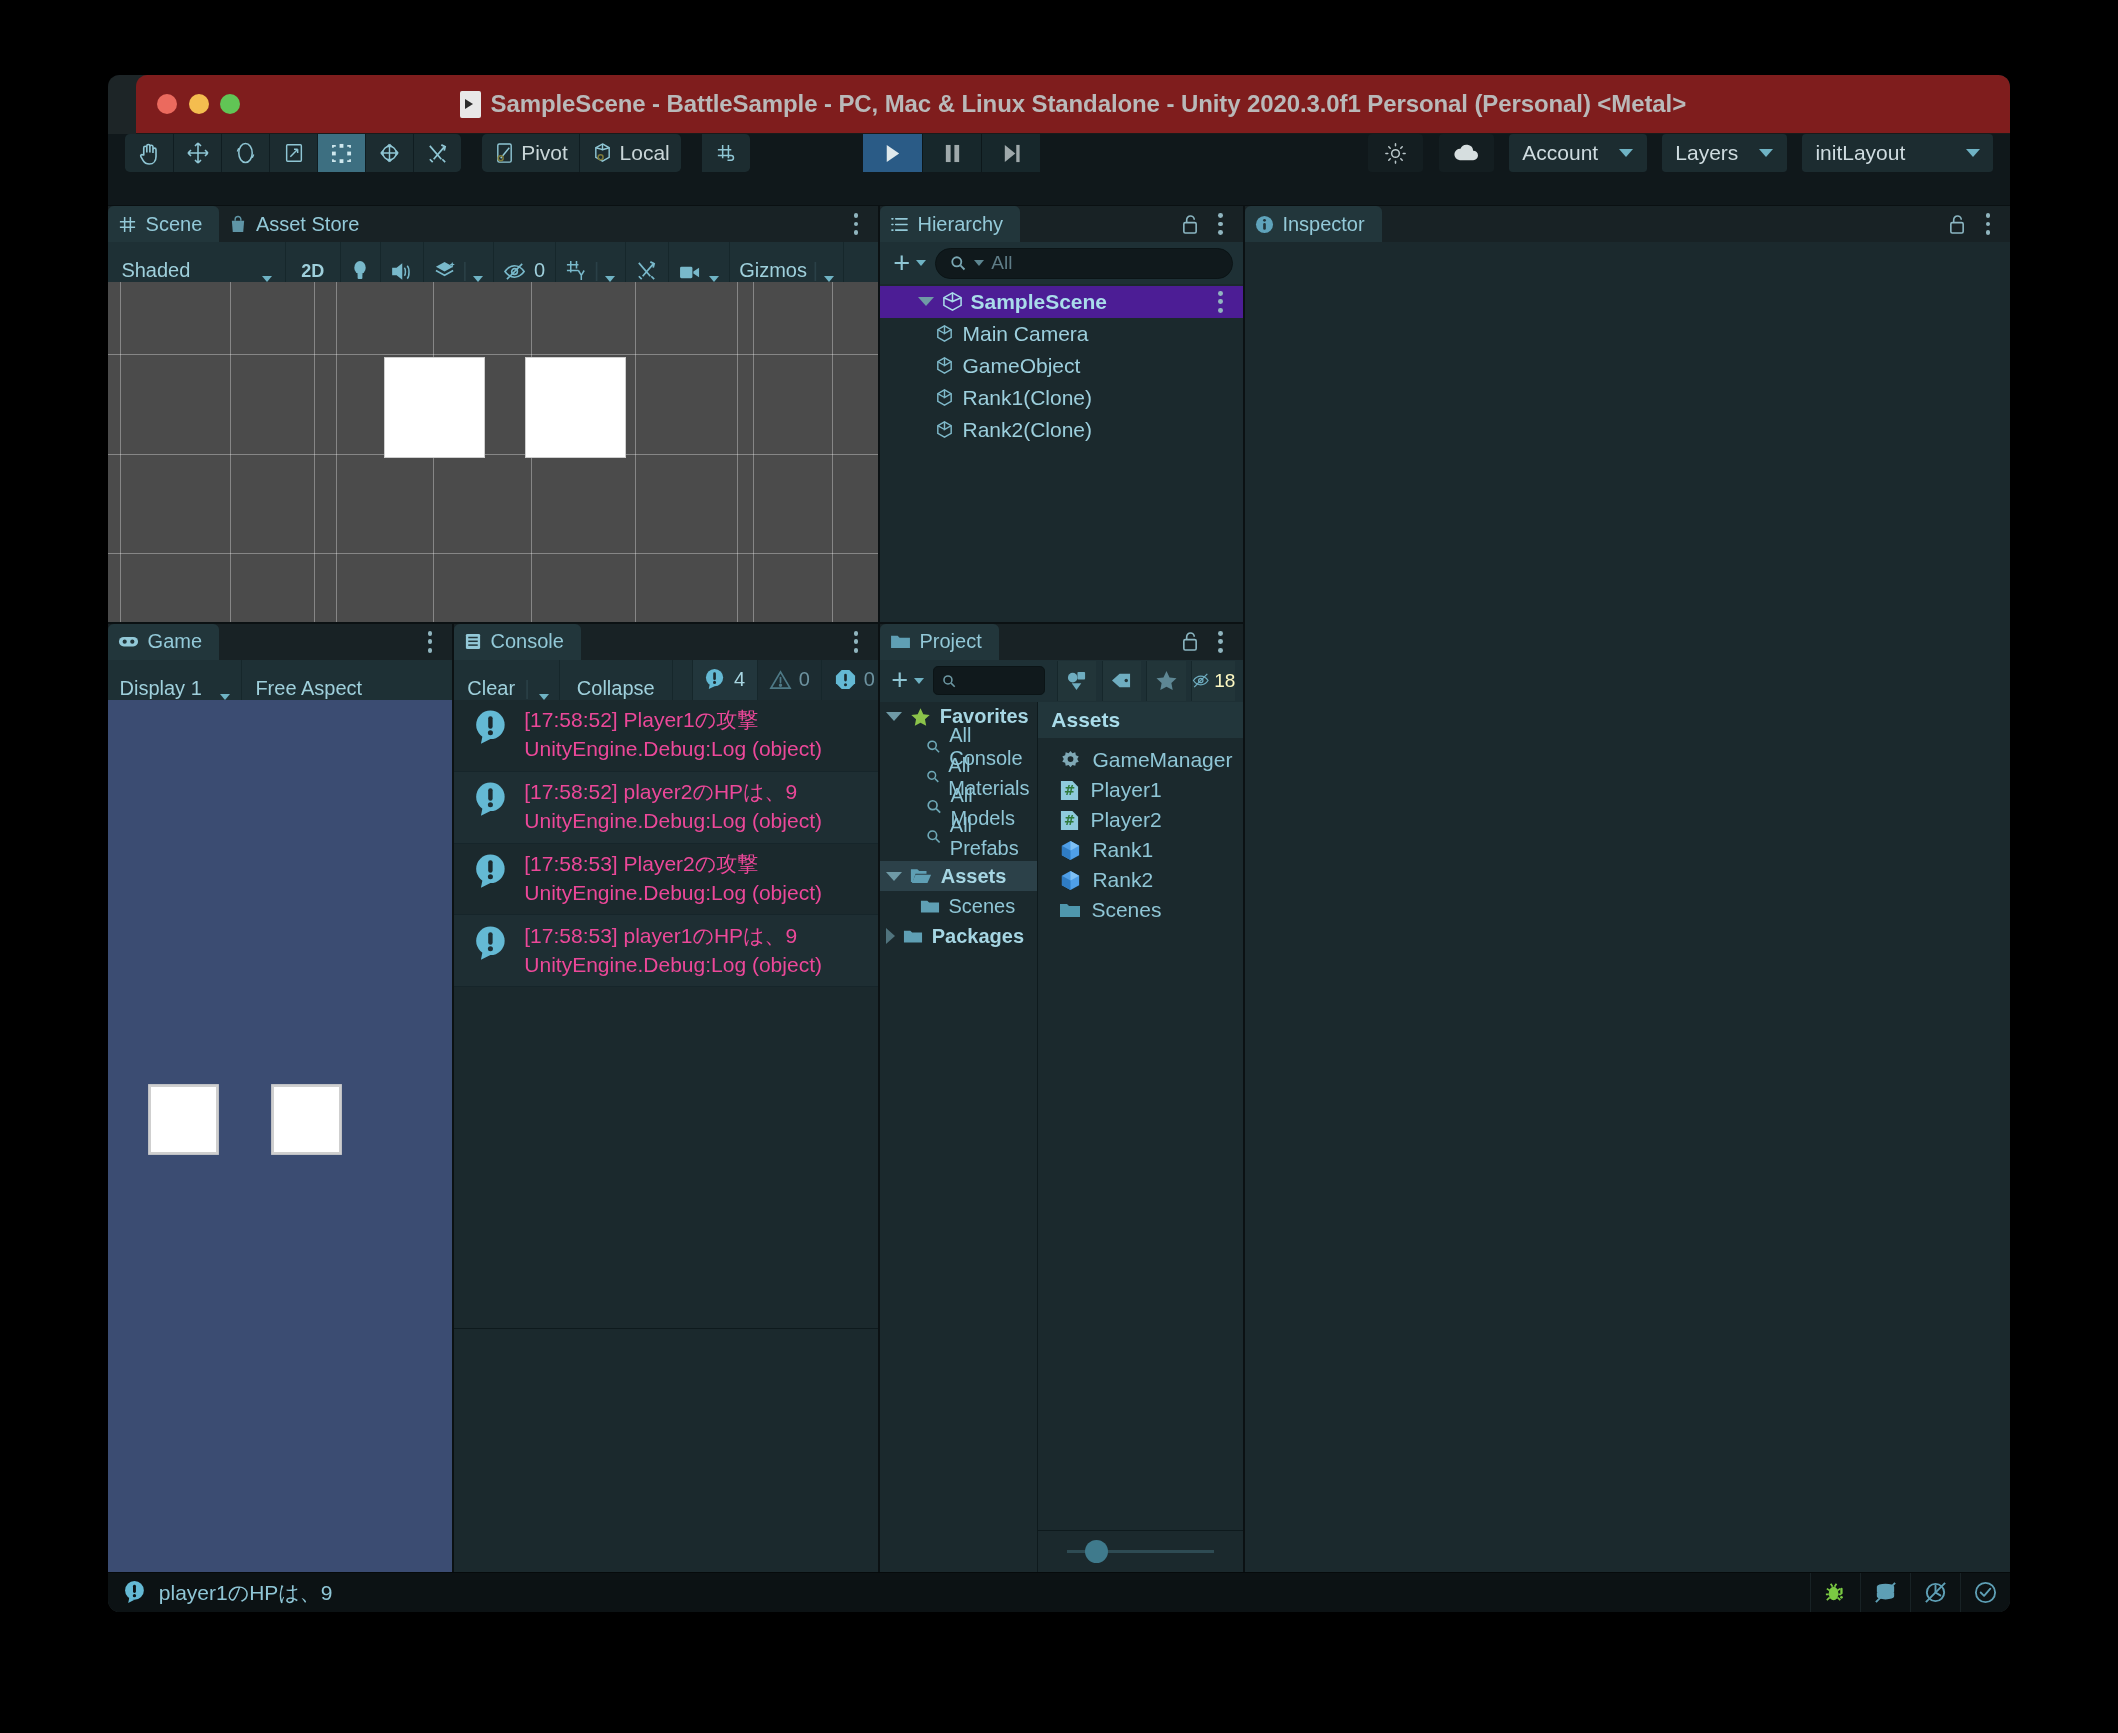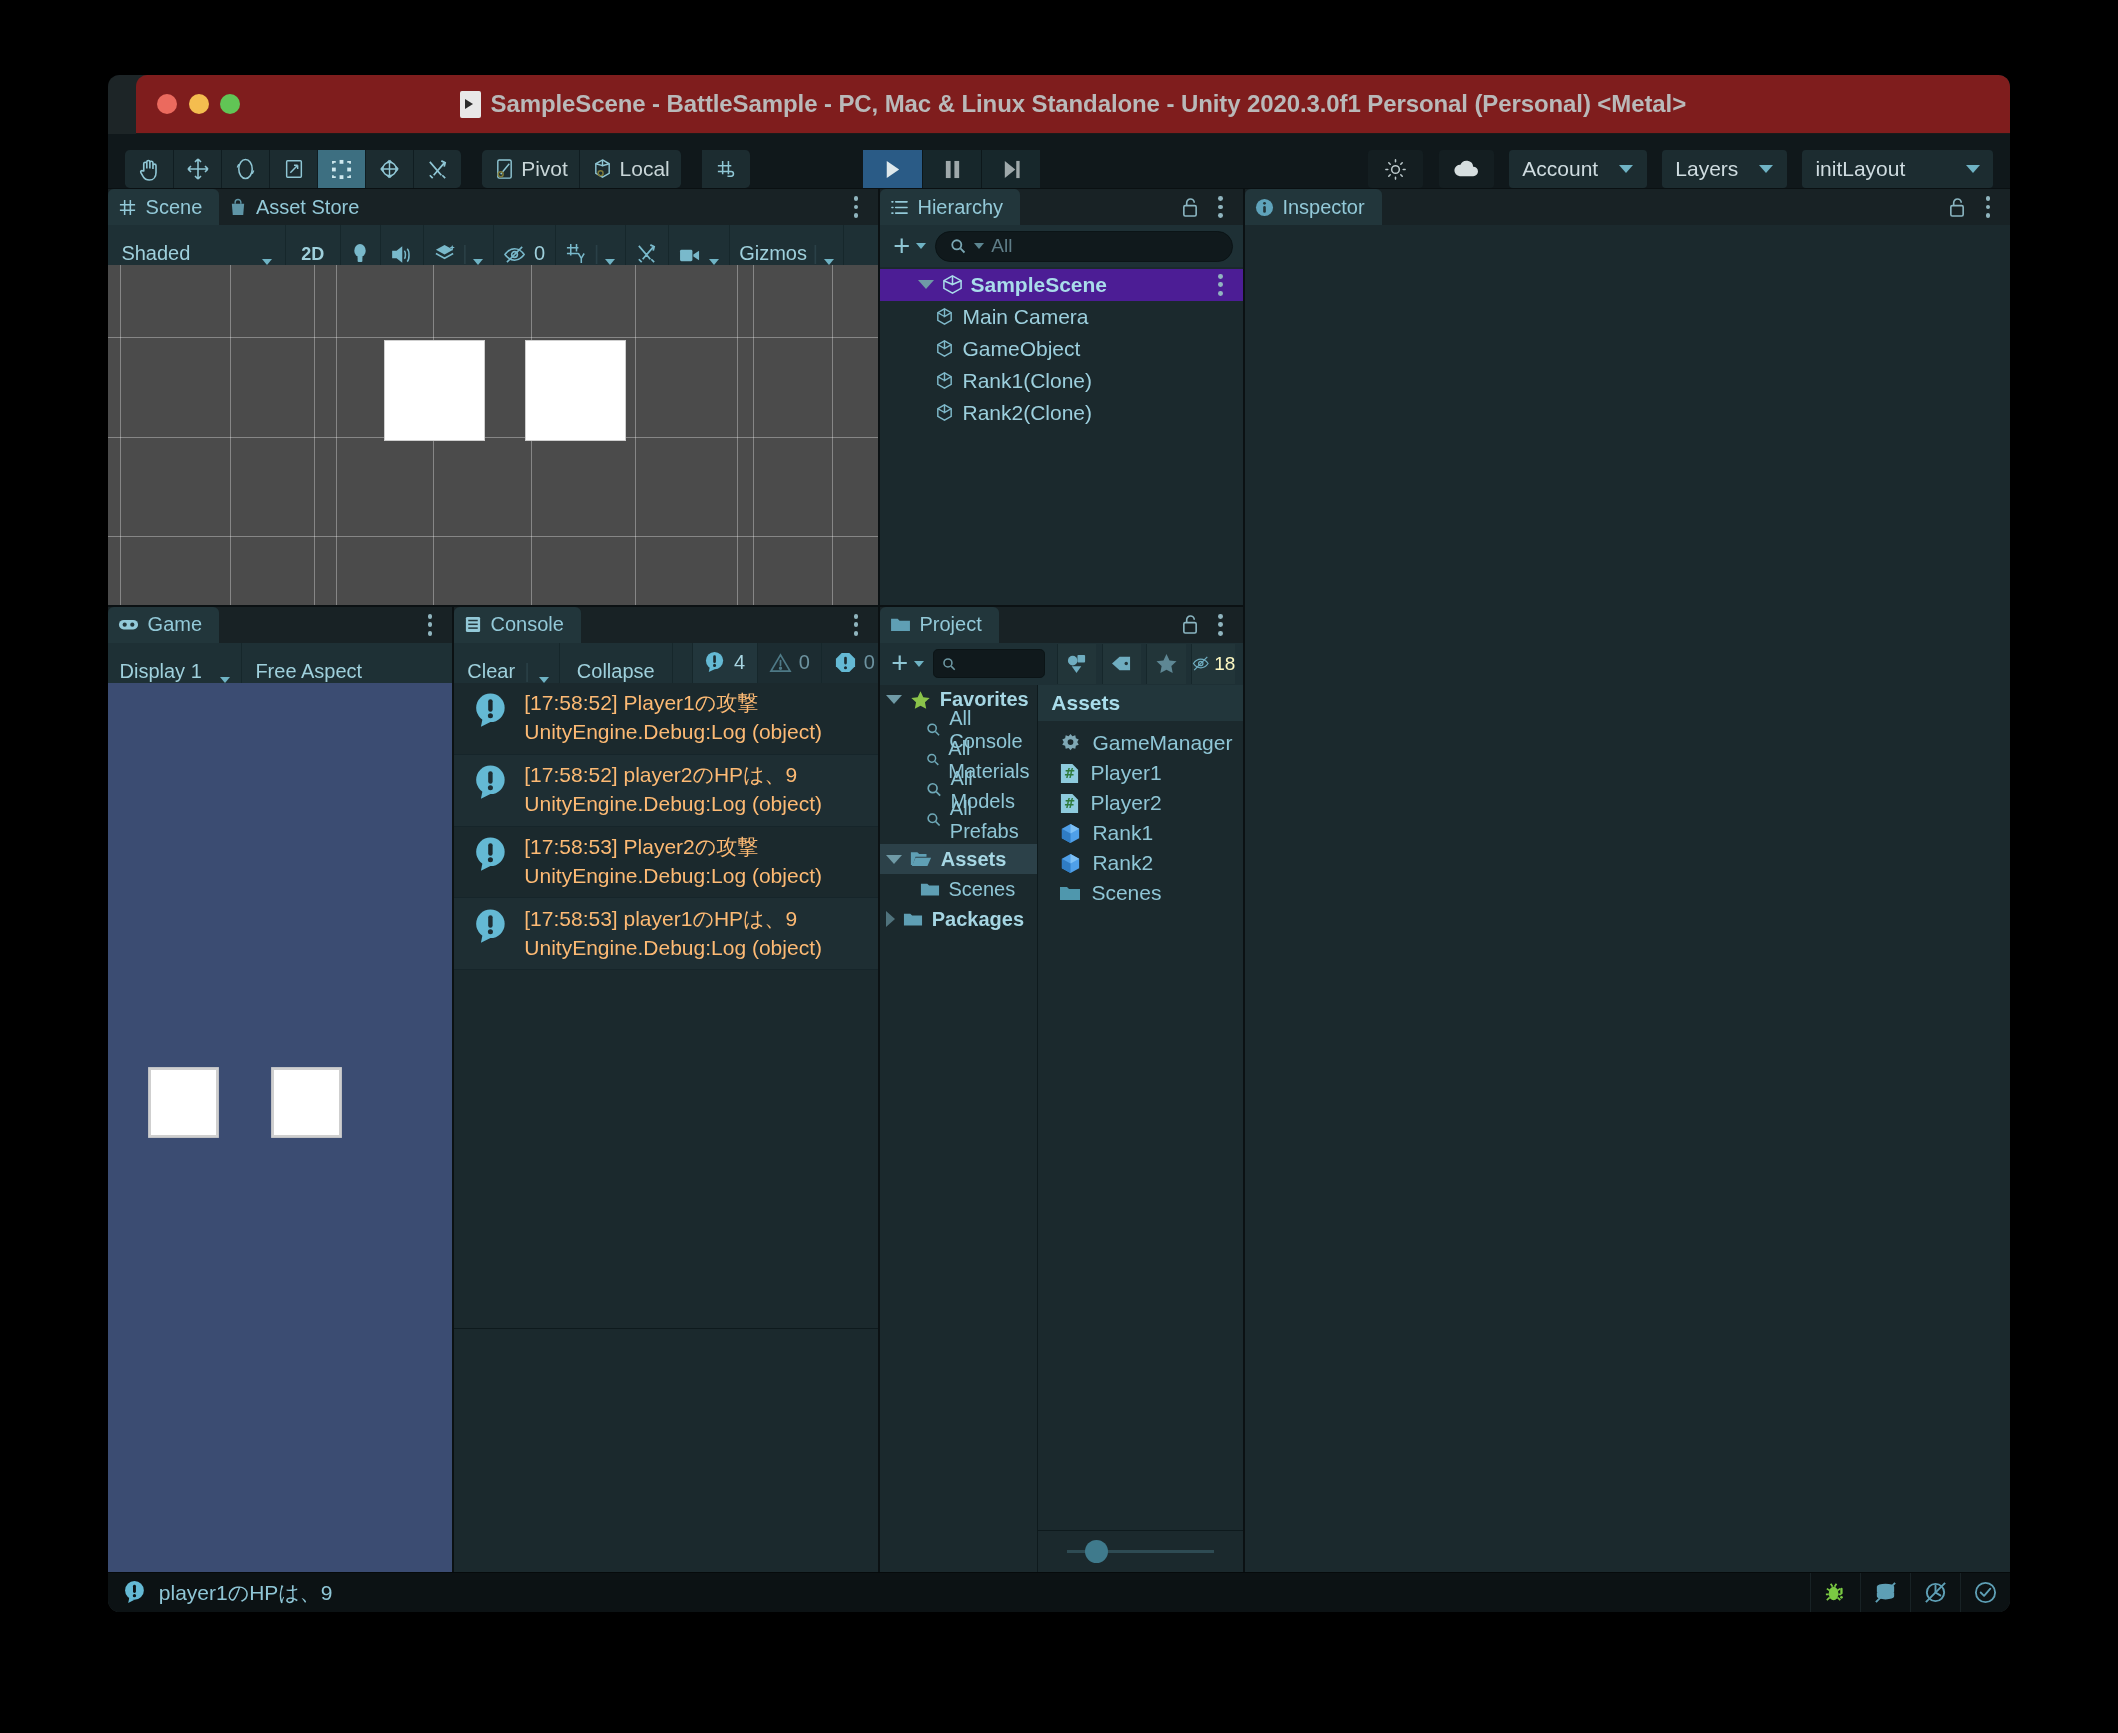--- a/index.html
+++ b/index.html
@@ -54,23 +54,23 @@
   .unity-doc-icon:after {
     content:""; width: 0; height: 0;
     border-left: 8.6px solid #2b2b2b;
     border-top: 5.7px solid transparent;
     border-bottom: 5.7px solid transparent;
     margin-left: -1.9px;
   }
 
   
   .main-toolbar {
-    height: 55px; flex: none;
+    height: 72px; flex: none;
     background: #10181b;
-    display: flex; align-items: flex-end;
+    display: flex; align-items: flex-start;
     padding: 0 17px; gap: 0;
     border-bottom: 1px solid #0a1012;
   }
   .tbgroup { display: flex; align-items: center; }
   .tbbtn {
     height: 38px; min-width: 48px;
     background: #1c2c30;
     border: none;
     display: flex; align-items: center; justify-content: center;
     color: #8fc6d4; font-size: 20px;
@@ -181,21 +181,21 @@
   }
   .cbadge.dim { background: #1c2c31; color: #6d93a0; }
   .console-list { flex: 1; overflow: hidden; background: #1b292d; min-height: 0; display:flex; flex-direction:column;}
   .logrow {
     display: flex; gap: 13.4px; padding: 7.6px 0 7.6px 19px;
     border-bottom: 1px solid #16252a; align-items: flex-start;
     cursor: pointer;
   }
   .logrow.alt { background: #1e2e33; }
   .logtxt { display:flex; flex-direction: column; gap: 1.9px; }
-  .logtxt span { color: #fdba74; font-size: 21px; line-height: 1.28; }
+  .logtxt span { color: #ec4899; font-size: 21px; line-height: 1.28; }
   .console-detail { height: 244px; flex:none; background: #1b292d; border-top: 1px solid #0e1a1d;}
 
   
   .hier-toolbar { height: 42px; flex:none; display:flex; align-items:center; gap: 5.7px;
     background: #1e3035; padding: 0 9.6px; }
   .plusbtn { display:flex;align-items:center;gap:5.7px;cursor:pointer;color:#8fc6d4;font-size: 29px; padding: 0 3.8px;}
   .searchbox {
     flex: 1; height: 31px; background: #10191c; border: 1px solid #0b1416;
     border-radius: 15.3px; display:flex; align-items:center; gap:7.6px; padding: 0 13.4px;
     color: #5f7d87; font-size: 19px;

